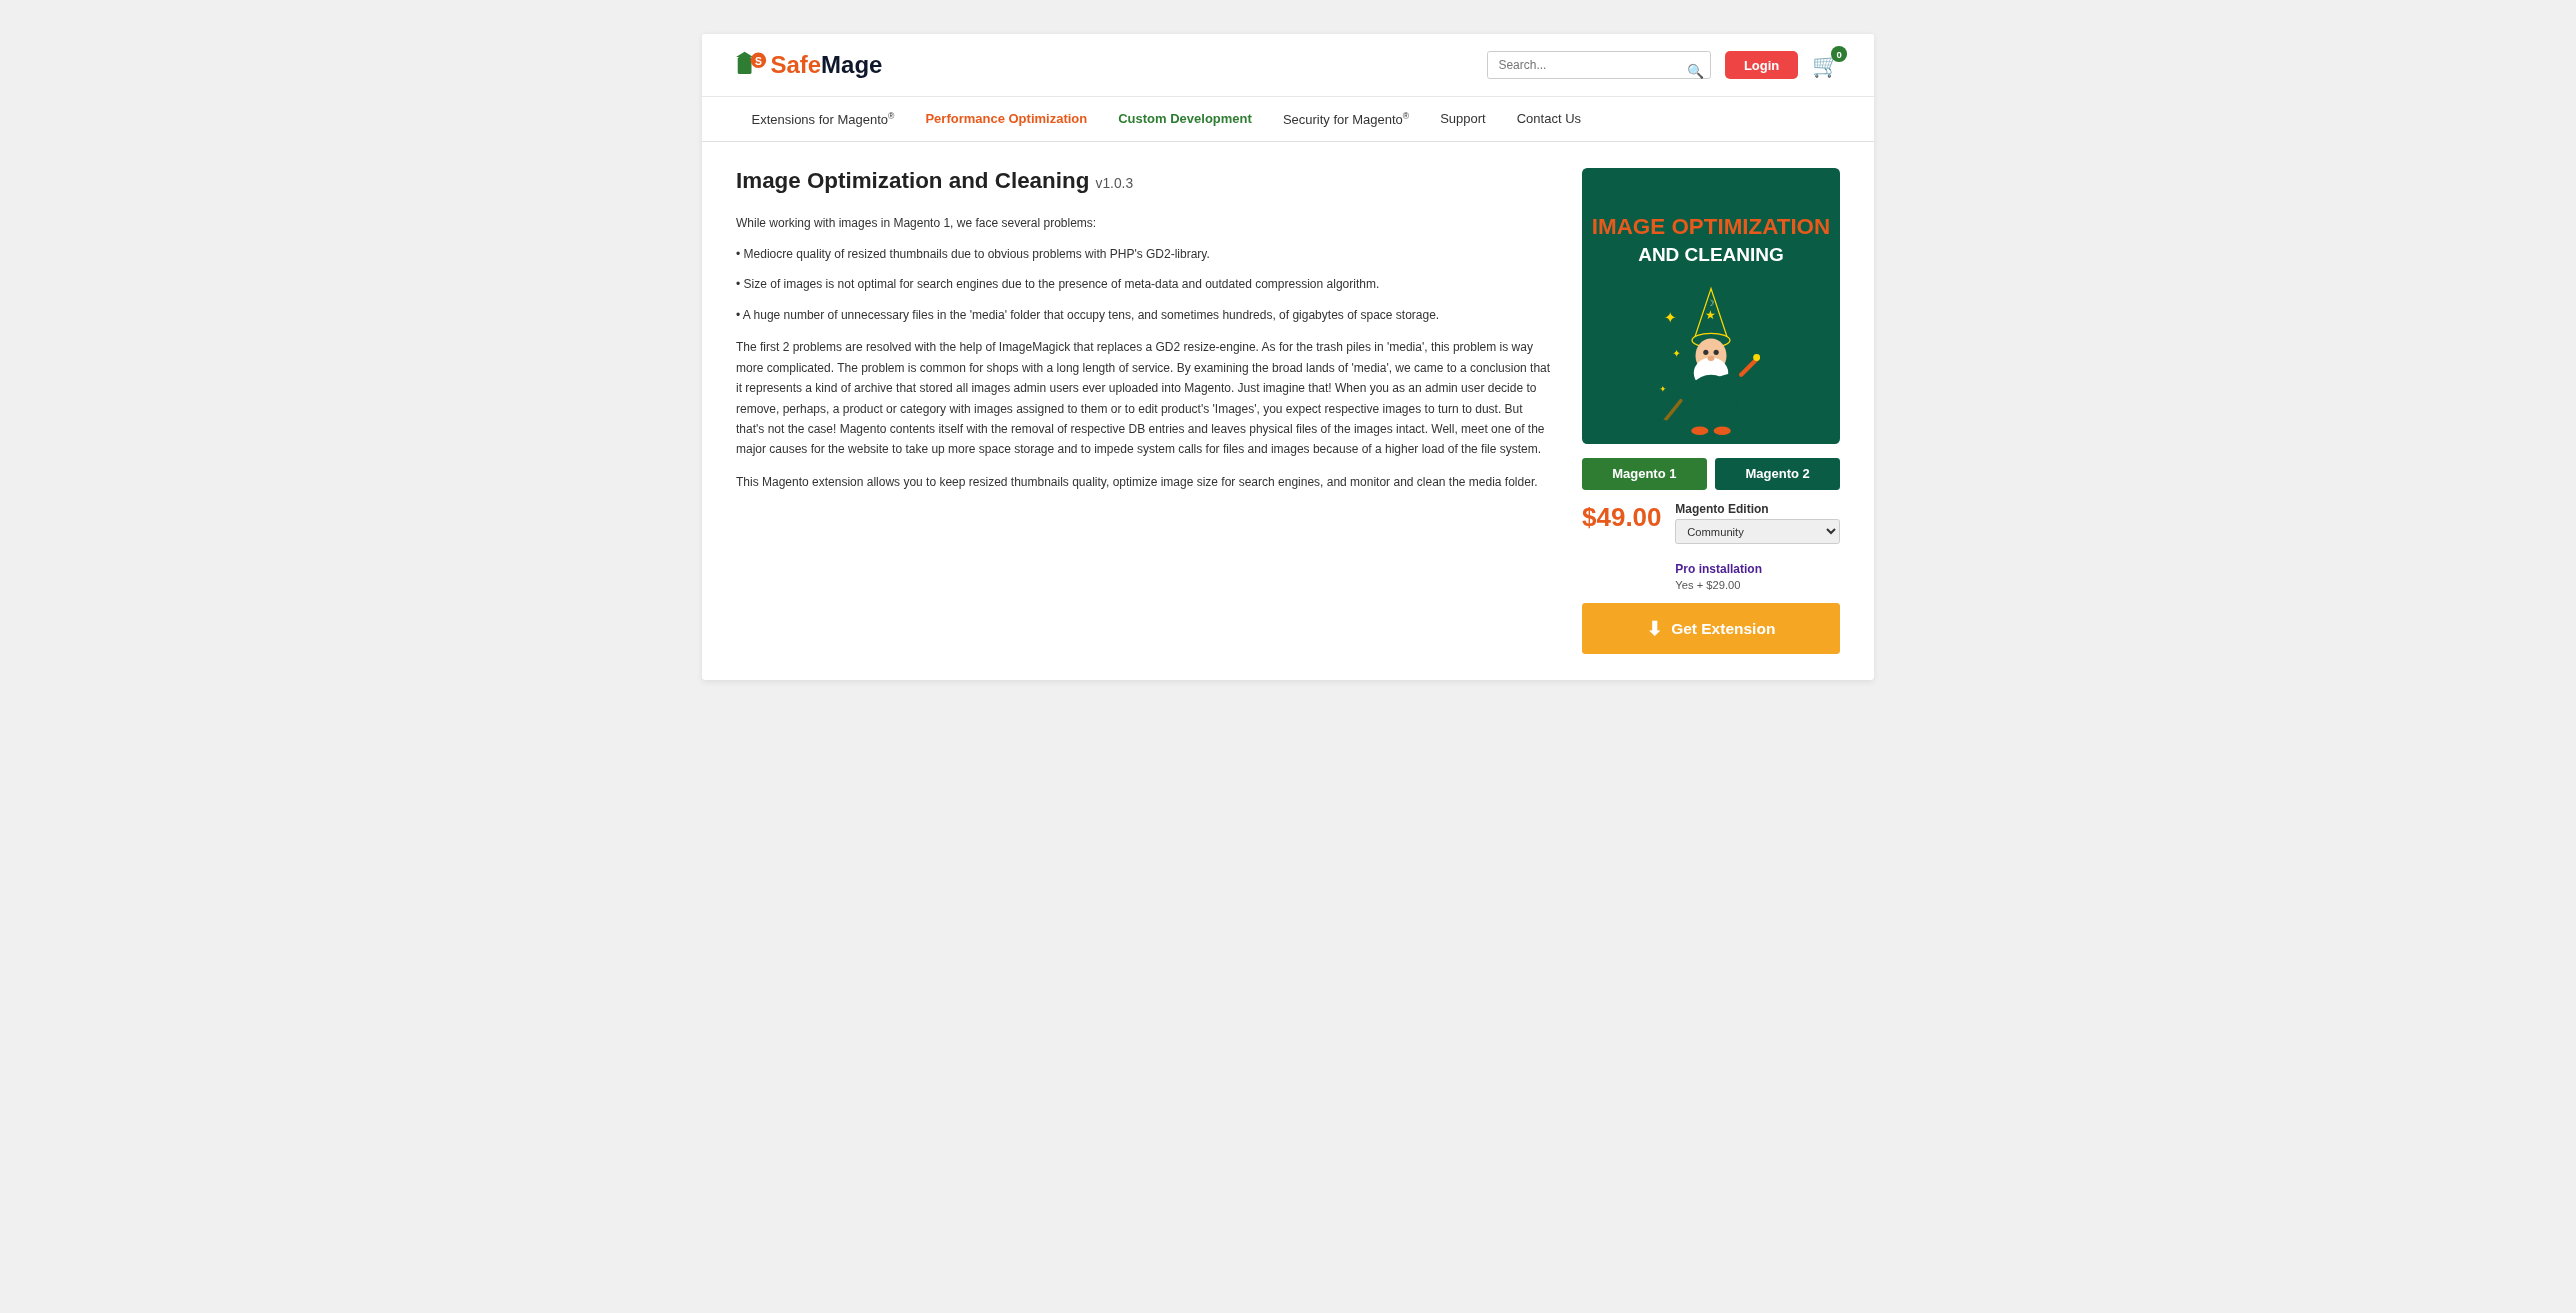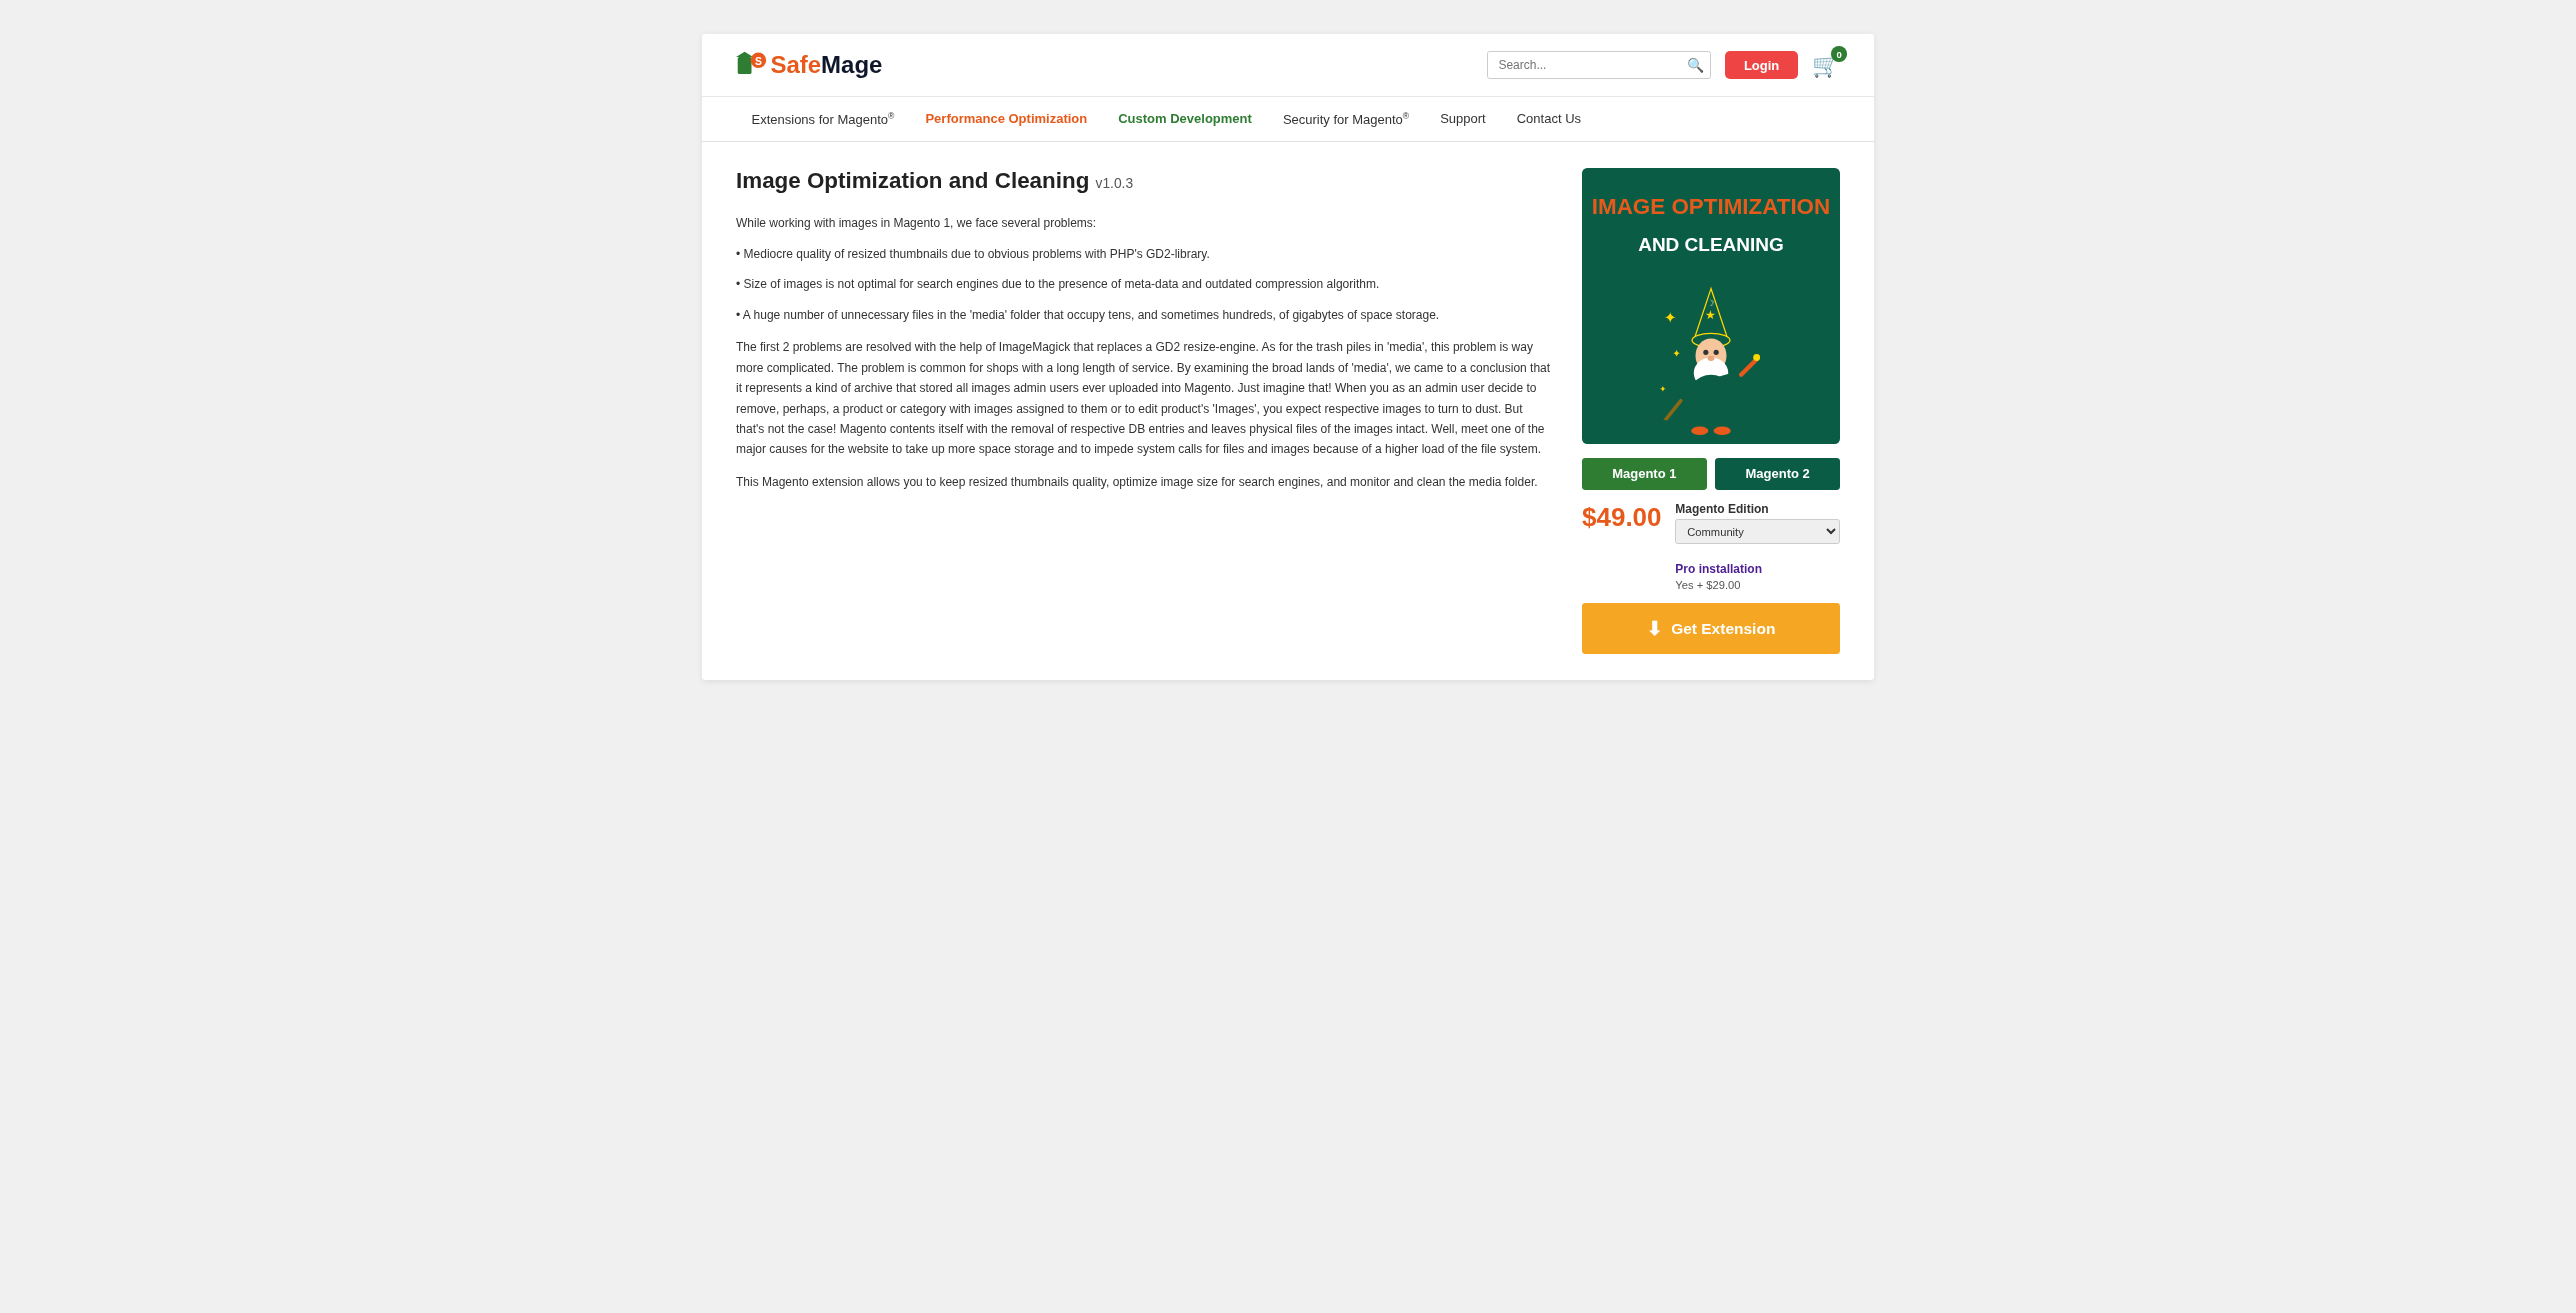--- a/index.html
+++ b/index.html
@@ -46,21 +46,21 @@
     .logo-safe { color: #e85a1b; }
     .logo-mage { color: #0f172a; }
     .header-right {
       display: flex;
       align-items: center;
       gap: 13.8px;
     }
     .search-container {
       position: relative;
       display: flex;
-      align-items: center;
+      align-items: flex-end;
       margin-left: 44px;
     }
     .search-input {
       border: 0.9px solid #ccc;
       border-radius: 2.6px;
       padding: 6px 31px 6px 10.3px;
       font-size: 12px;
       width: 224px;
       outline: none;
       color: #999;
@@ -169,21 +169,21 @@
     .product-image-card {
       background: #0a5c44;
       border-radius: 5.2px;
       padding: 26px 7px;
       text-align: center;
       margin-bottom: 13.8px;
       min-height: 276px;
       display: flex;
       flex-direction: column;
       align-items: center;
-      justify-content: space-between;
+      justify-content: flex-end;
       position: relative;
     }
     .product-image-title {
       font-size: 22.4px;
       font-weight: bold;
       color: #e85a1b;
       text-transform: uppercase;
       line-height: 1.2;
       text-align: center;
     }

